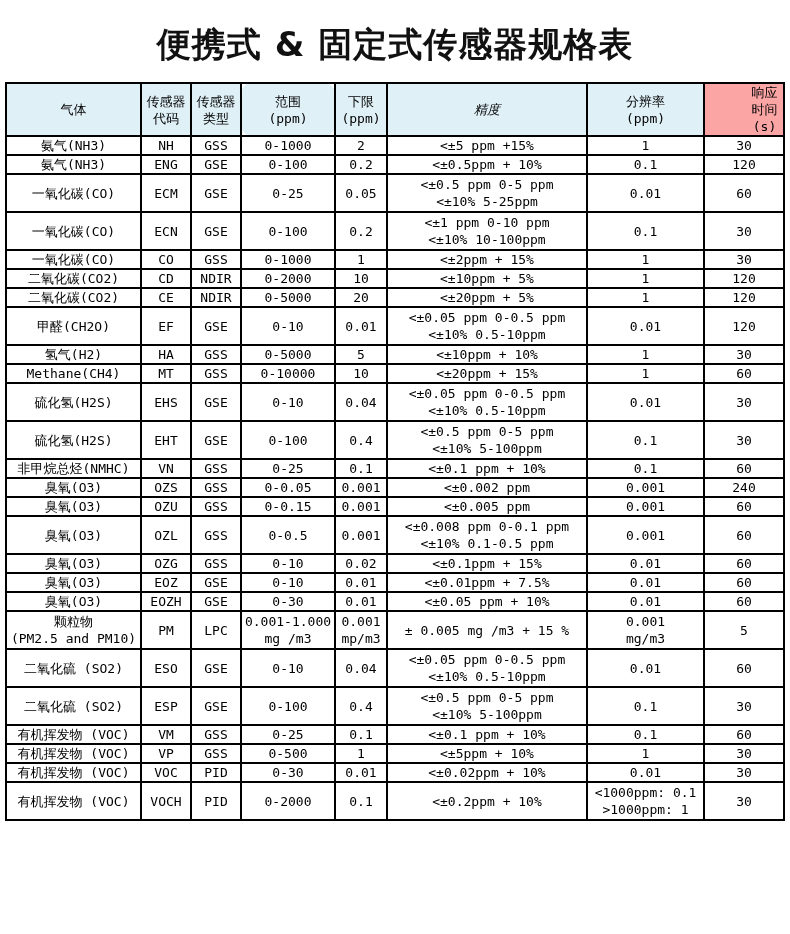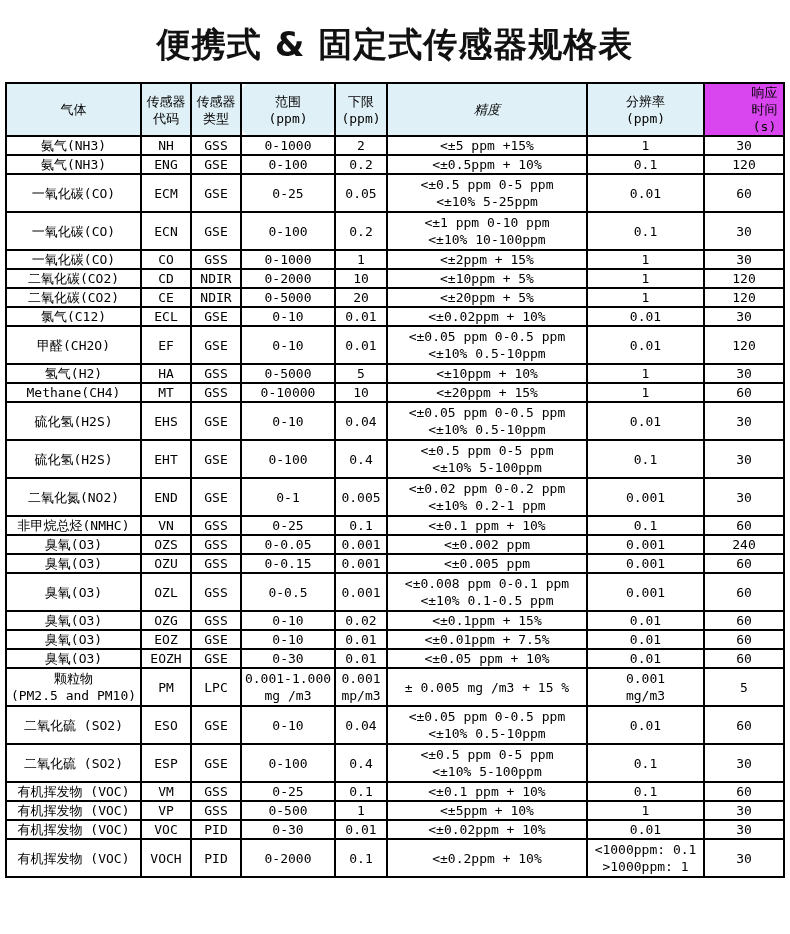--- a/index.html
+++ b/index.html
@@ -84,21 +84,21 @@
 代码</th>
         <th style="background: rgb(223, 240, 247);">传感器
 类型</th>
         <th style="background: rgb(223, 240, 247); border-radius: 11px;">范围
 (ppm)</th>
         <th style="background: rgb(223, 240, 247);">下限
 (ppm)</th>
         <th style="background: rgb(223, 240, 247); font-style: italic;">精度</th>
         <th style="background: rgb(223, 240, 247);">分辨率
 (ppm)</th>
-        <th style="background: #d946ef; padding-left: 43px;">响应时间
+        <th style="background: #fca5a5; padding-left: 43px;">响应时间
 (s)</th>
       </tr>
     </thead>
     <tbody id="table-body">
         <tr>
           <td>氨气(NH3)</td>
           <td>NH</td>
           <td>GSS</td>
           <td>0-1000</td>
           <td>2</td>
@@ -161,30 +161,20 @@
         <tr>
           <td>二氧化碳(CO2)</td>
           <td>CE</td>
           <td>NDIR</td>
           <td>0-5000</td>
           <td>20</td>
           <td>&lt;±20ppm + 5%</td>
           <td>1</td>
           <td>120</td>
         </tr>
-        <tr>
-          <td>氯气(C12)</td>
-          <td>ECL</td>
-          <td>GSE</td>
-          <td>0-10</td>
-          <td>0.01</td>
-          <td>&lt;±0.02ppm + 10%</td>
-          <td>0.01</td>
-          <td>30</td>
-        </tr>
         <tr class="tall">
           <td>甲醛(CH2O)</td>
           <td>EF</td>
           <td>GSE</td>
           <td>0-10</td>
           <td>0.01</td>
           <td>&lt;±0.05 ppm 0-0.5 ppm
 &lt;±10% 0.5-10ppm</td>
           <td>0.01</td>
           <td>120</td>
@@ -222,31 +212,20 @@
         </tr>
         <tr class="tall">
           <td>硫化氢(H2S)</td>
           <td>EHT</td>
           <td>GSE</td>
           <td>0-100</td>
           <td>0.4</td>
           <td>&lt;±0.5 ppm 0-5 ppm
 &lt;±10% 5-100ppm</td>
           <td>0.1</td>
-          <td>30</td>
-        </tr>
-        <tr class="tall">
-          <td>二氧化氮(NO2)</td>
-          <td>END</td>
-          <td>GSE</td>
-          <td>0-1</td>
-          <td>0.005</td>
-          <td>&lt;±0.02 ppm 0-0.2 ppm
-&lt;±10% 0.2-1 ppm</td>
-          <td>0.001</td>
           <td>30</td>
         </tr>
         <tr>
           <td>非甲烷总烃(NMHC)</td>
           <td>VN</td>
           <td>GSS</td>
           <td>0-25</td>
           <td>0.1</td>
           <td>&lt;±0.1 ppm + 10%</td>
           <td>0.1</td>

